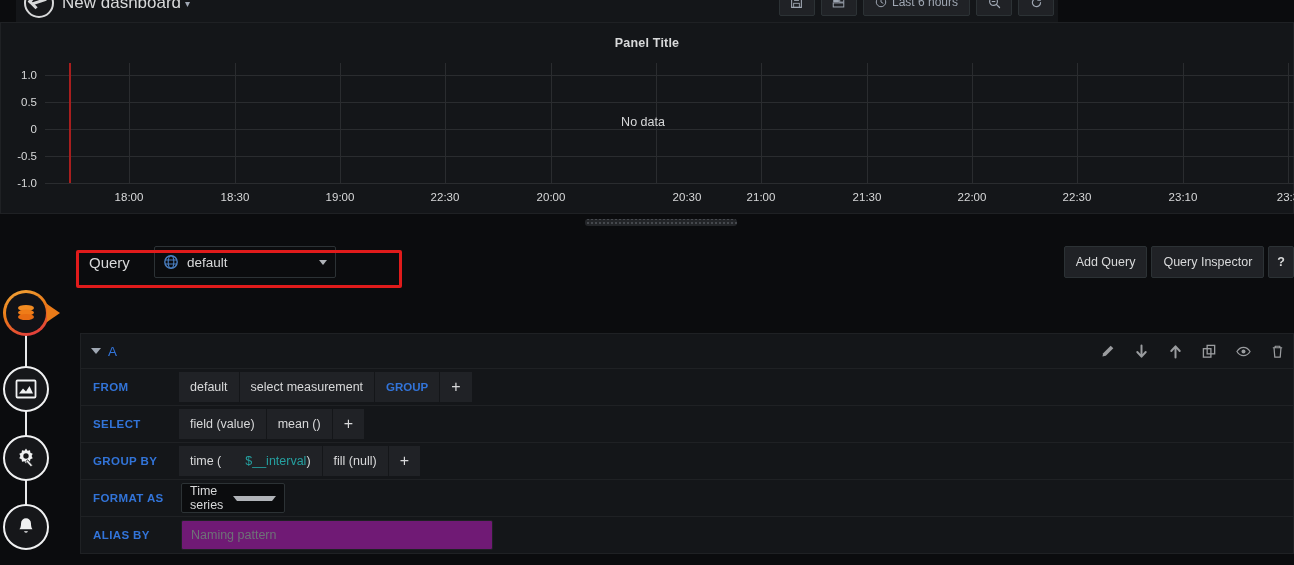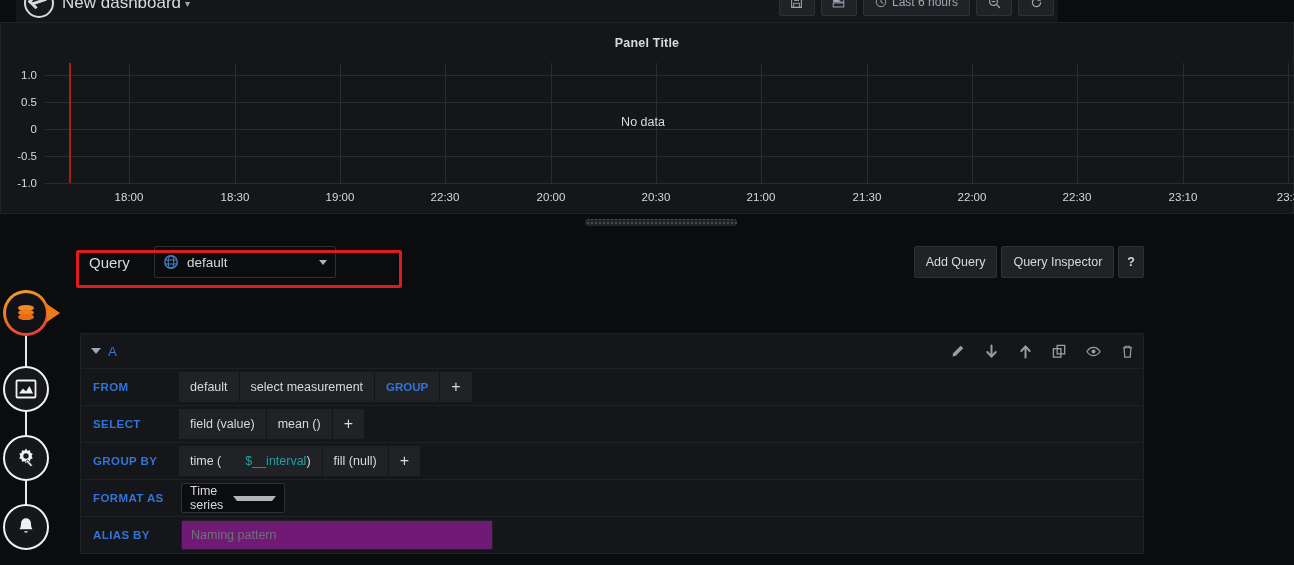--- a/index.html
+++ b/index.html
@@ -79,21 +79,21 @@
   
   .drag-handle {
     position: absolute; left: 585px; top: 219px; width: 152px; height: 7px;
     background: #232528; border-radius: 3px;
     background-image: radial-gradient(#45484d 35%, transparent 36%);
     background-size: 4px 4px; background-position: 1px 2px;
   }
 
   
   .query-section {
-    position: absolute; left: 0; top: 234px; width: 1144px; height: 331px;
+    position: absolute; left: 0; top: 234px; width: 1294px; height: 331px;
     background: #0b0c0e;
   }
   .query-bar {
     position: relative; height: 56px; display: flex; align-items: center;
     padding-left: 80px;
   }
   .redbox {
     position: absolute; left: 76px; top: 250px; width: 326px; height: 38px;
     border: 3px solid #e01b1b; border-radius: 2px; pointer-events: none; z-index: 9;
   }
@@ -290,21 +290,21 @@
       </div>
 
       <div class="nodata">No data</div>
 
       <div class="xaxis">
         <div class="xtick" style="left:84px">18:00</div>
         <div class="xtick" style="left:190px">18:30</div>
         <div class="xtick" style="left:295px">19:00</div>
         <div class="xtick" style="left:400px">22:30</div>
         <div class="xtick" style="left:506px">20:00</div>
-        <div class="xtick" style="left:611px">20:30</div>
+        <div class="xtick" style="left:642px">20:30</div>
         <div class="xtick" style="left:716px">21:00</div>
         <div class="xtick" style="left:822px">21:30</div>
         <div class="xtick" style="left:927px">22:00</div>
         <div class="xtick" style="left:1032px">22:30</div>
         <div class="xtick" style="left:1138px">23:10</div>
         <div class="xtick" style="left:1243px">23:3</div>
       </div>
     </div>
   </div>
 

